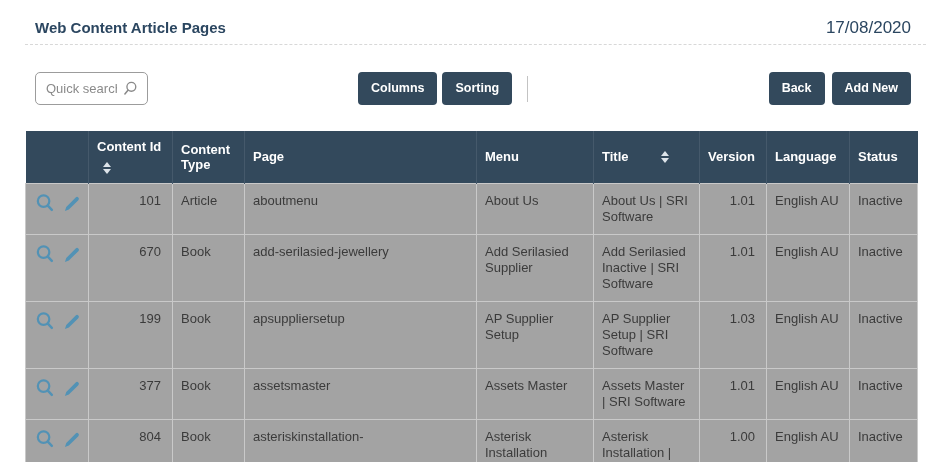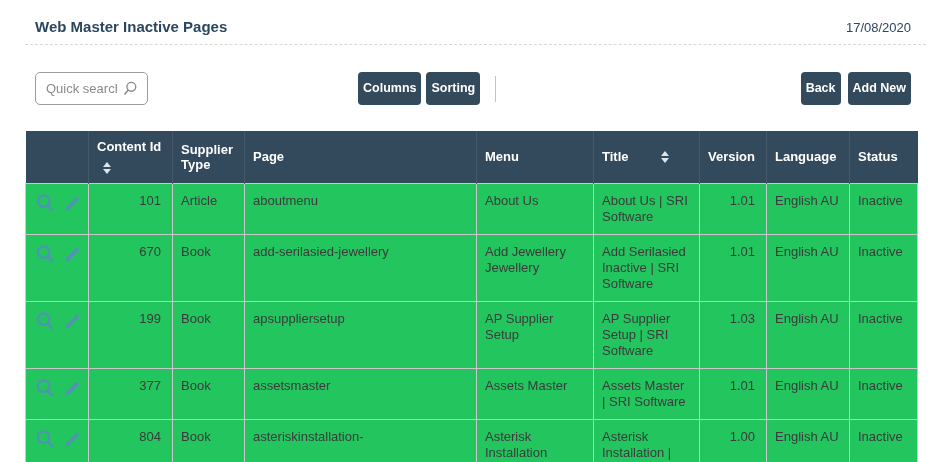--- a/index.html
+++ b/index.html
@@ -9,21 +9,21 @@
     font-family: "Liberation Sans", "DejaVu Sans", sans-serif;
     color: #3b3b3b;
   }
 
   
   .topbar {
     position: absolute; top: 18px; left: 35px; right: 40px;
     display: flex; justify-content: space-between; align-items: baseline;
   }
   .page-title { font-size: 15px; font-weight: bold; color: #2b4660; }
-  .page-date  { font-size: 13px; color: #2b4660; }
+  .page-date  { font-size: 17px; color: #2b4660; }
   .title-sep {
     position: absolute; top: 44px; left: 25px; right: 25px;
     border-top: 1px dashed #d8d8d8;
   }
 
   
   .toolbar { position: absolute; top: 72px; left: 0; right: 0; height: 34px; }
   .search-wrap { position: absolute; left: 35px; top: 0; }
   .search-input {
     width: 113px; height: 33px;
@@ -34,21 +34,21 @@
   }
   .search-input::placeholder { color: #8a8a8a; }
   .search-icon-in-input {
     position: absolute; right: 9px; top: 8px; pointer-events: none;
   }
   .btn {
     display: inline-block; border: none; cursor: pointer;
     background: #33495c; color: #fff;
     font-family: "Liberation Sans", sans-serif;
     font-size: 12.5px; font-weight: bold;
-    height: 33px; padding: 0 5px; border-radius: 4px;
+    height: 33px; padding: 0 13px; border-radius: 4px;
     line-height: 33px;
   }
   .center-buttons { position: absolute; left: 358px; top: 0; display: flex; align-items: center; }
   .center-buttons .btn { margin-right: 5px; }
   .toolbar-divider {
     width: 1px; height: 26px; background: #c3c3c3;
     margin: 0 16px 0 10px; align-self: center;
   }
   .right-buttons { position: absolute; right: 40px; top: 0; display: flex; }
   .right-buttons .btn { margin-left: 7px; }
@@ -59,21 +59,21 @@
   thead th {
     background: #33495c; color: #fff;
     font-size: 13px; font-weight: bold; text-align: left;
     height: 52px; padding: 6px 8px; vertical-align: middle;
     border-right: 1px solid #45596b;
   }
   thead th:last-child { border-right: none; }
   th.col-content-id { text-align: left; }
   th.col-version { text-align: left; }
   tbody td {
-    background: #22c55e; border: 1px solid #c9c9c9;
+    background: #a3a3a3; border: 1px solid #c9c9c9;
     font-size: 13px; color: #3b3b3b; line-height: 16px;
     padding: 9px 8px; vertical-align: top; word-wrap: break-word;
   }
   tbody tr { border-bottom: 1px solid #c9c9c9; }
   td.cell-content-id, td.cell-version { text-align: right; padding-right: 11px; }
   td.cell-actions { padding: 8px 6px; white-space: nowrap; }
   td.cell-actions svg { margin: 0 2px; cursor: pointer; }
 
   
   .sort {
@@ -89,21 +89,21 @@
     width: 0; height: 0;
     border-left: 4px solid transparent; border-right: 4px solid transparent;
     border-top: 5px solid #dde4ea;
   }
   .th-flex { display: flex; align-items: center; justify-content: space-between; padding-right: 22px; }
 </style>
 </head>
 <body>
 
 <div class="topbar">
-  <div class="page-title">Web Master Inactive Pages</div>
+  <div class="page-title">Web Content Article Pages</div>
   <div class="page-date">17/08/2020</div>
 </div>
 <div class="title-sep"></div>
 
 <div class="toolbar">
   <div class="search-wrap">
     <input class="search-input" type="text" placeholder="Quick search" style="">
     <span class="search-icon-in-input">
       <svg width="17" height="17" viewBox="0 0 20 20">
         <circle cx="11" cy="8" r="5.2" fill="none" stroke="#8a8a8a" stroke-width="1.6"></circle>
@@ -138,21 +138,21 @@
     <thead>
       <tr>
         <th></th>
         <th class="col-content-id">
           <span>Content Id</span><span class="sort">
               <span class="tri-up"></span>
               <span class="tri-down"></span>
             </span>
         </th>
         <th>
-          <span>Supplier Type</span>
+          <span>Content Type</span>
         </th>
         <th>
           <span>Page</span>
         </th>
         <th>
           <span>Menu</span>
         </th>
         <th>
           <span class="th-flex">
               <span>Title</span>
@@ -193,21 +193,21 @@
         <tr>
           <td class="cell-actions"><svg width="23" height="23" viewBox="0 0 24 24">
               <circle cx="10" cy="9.5" r="6" fill="none" stroke="#5292b5" stroke-width="2.3"></circle>
               <line x1="14.4" y1="14.2" x2="18.6" y2="18.6" stroke="#5292b5" stroke-width="2.6" stroke-linecap="round"></line>
             </svg><svg width="21" height="21" viewBox="0 0 24 24">
               <path d="M4.5 19.5 L6 14.8 L16.8 4 a2.1 2.1 0 0 1 3 3 L9 17.8 Z" fill="#5292b5"></path>
             </svg></td>
           <td class="cell-content-id">670</td>
           <td class="cell-content-type">Book</td>
           <td class="cell-page">add-serilasied-jewellery</td>
-          <td class="cell-menu">Add Jewellery Jewellery</td>
+          <td class="cell-menu">Add Serilasied Supplier</td>
           <td class="cell-title">Add Serilasied Inactive | SRI Software</td>
           <td class="cell-version">1.01</td>
           <td class="cell-language">English AU</td>
           <td class="cell-status">Inactive</td>
         </tr>
         <tr>
           <td class="cell-actions"><svg width="23" height="23" viewBox="0 0 24 24">
               <circle cx="10" cy="9.5" r="6" fill="none" stroke="#5292b5" stroke-width="2.3"></circle>
               <line x1="14.4" y1="14.2" x2="18.6" y2="18.6" stroke="#5292b5" stroke-width="2.6" stroke-linecap="round"></line>
             </svg><svg width="21" height="21" viewBox="0 0 24 24">

